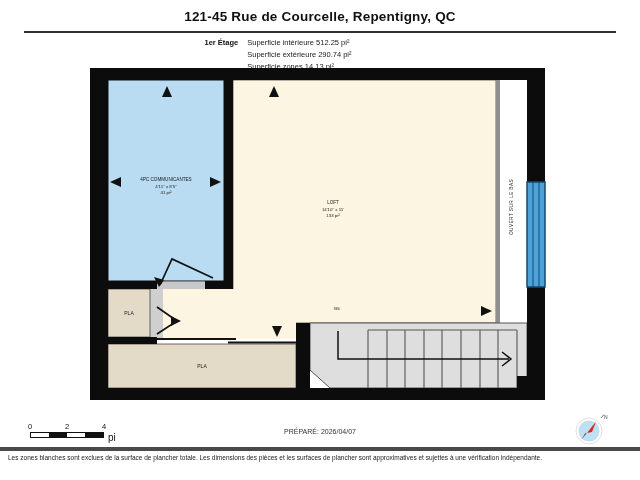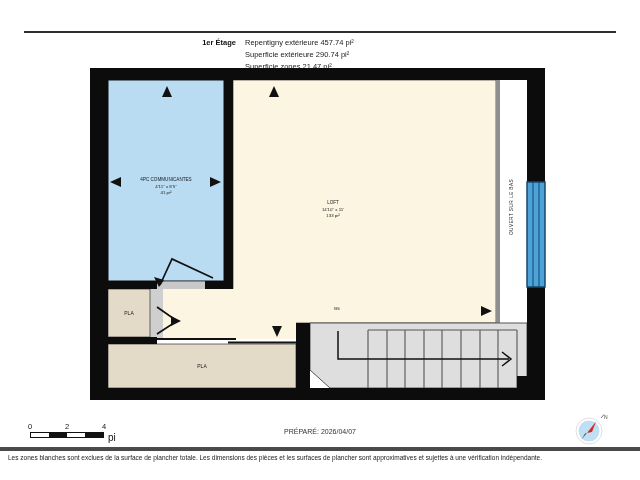--- a/index.html
+++ b/index.html
@@ -85,28 +85,29 @@
     width: 624px;
     font-size: 6.5px;
     color: #222;
   }
 </style>
 </head>
 <body>
 
 <div class="page">
 
+  <div class="title">121-45 Rue de Courcelle, Repentigny, QC</div>
   <div class="title-divider"></div>
 
   <div class="stats-row">
     <div class="floor-label">1er Étage</div>
     <div class="stats-col">
-      <div class="stat-line"><span>Repentigny extérieure</span> <span>457.74 pi²</span></div>
+      <div class="stat-line"><span>Superficie intérieure</span> <span>512.25 pi²</span></div>
       <div class="stat-line"><span>Superficie extérieure</span> <span>290.74 pi²</span></div>
-      <div class="stat-line"><span>Superficie zones</span> <span>21.47 pi²</span></div>
+      <div class="stat-line"><span>Superficie zones</span> <span>14.13 pi²</span></div>
     </div>
   </div>
 
   <svg class="plan-svg" width="640" height="480" viewBox="0 0 640 480">
 
     <rect x="108" y="80" width="116" height="201" stroke="#111" stroke-width="1" fill="#b9dcf3"></rect>
     <rect x="233" y="80" width="263" height="243" stroke="#333" stroke-width="0.7" fill="#fcf5e1"></rect>
     <rect x="157" y="289" width="139" height="50" fill="#fcf5e1"></rect>
     <rect x="157" y="282" width="48" height="7" fill="#c8c8c8"></rect>
     <rect x="150" y="289" width="13" height="50" fill="#cfcfcf"></rect>

